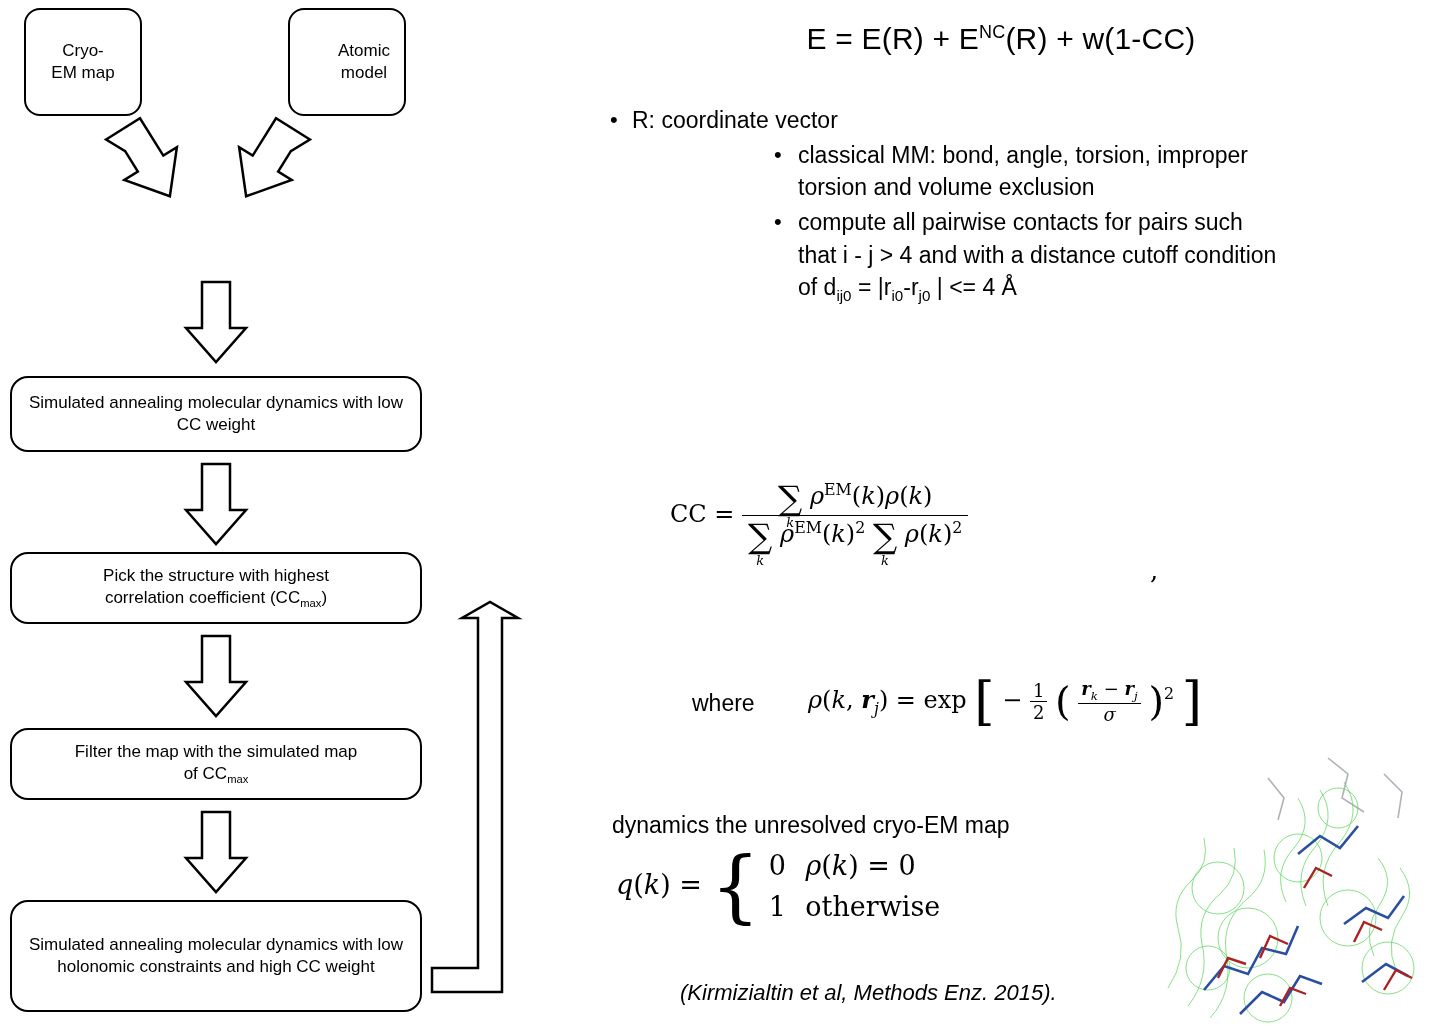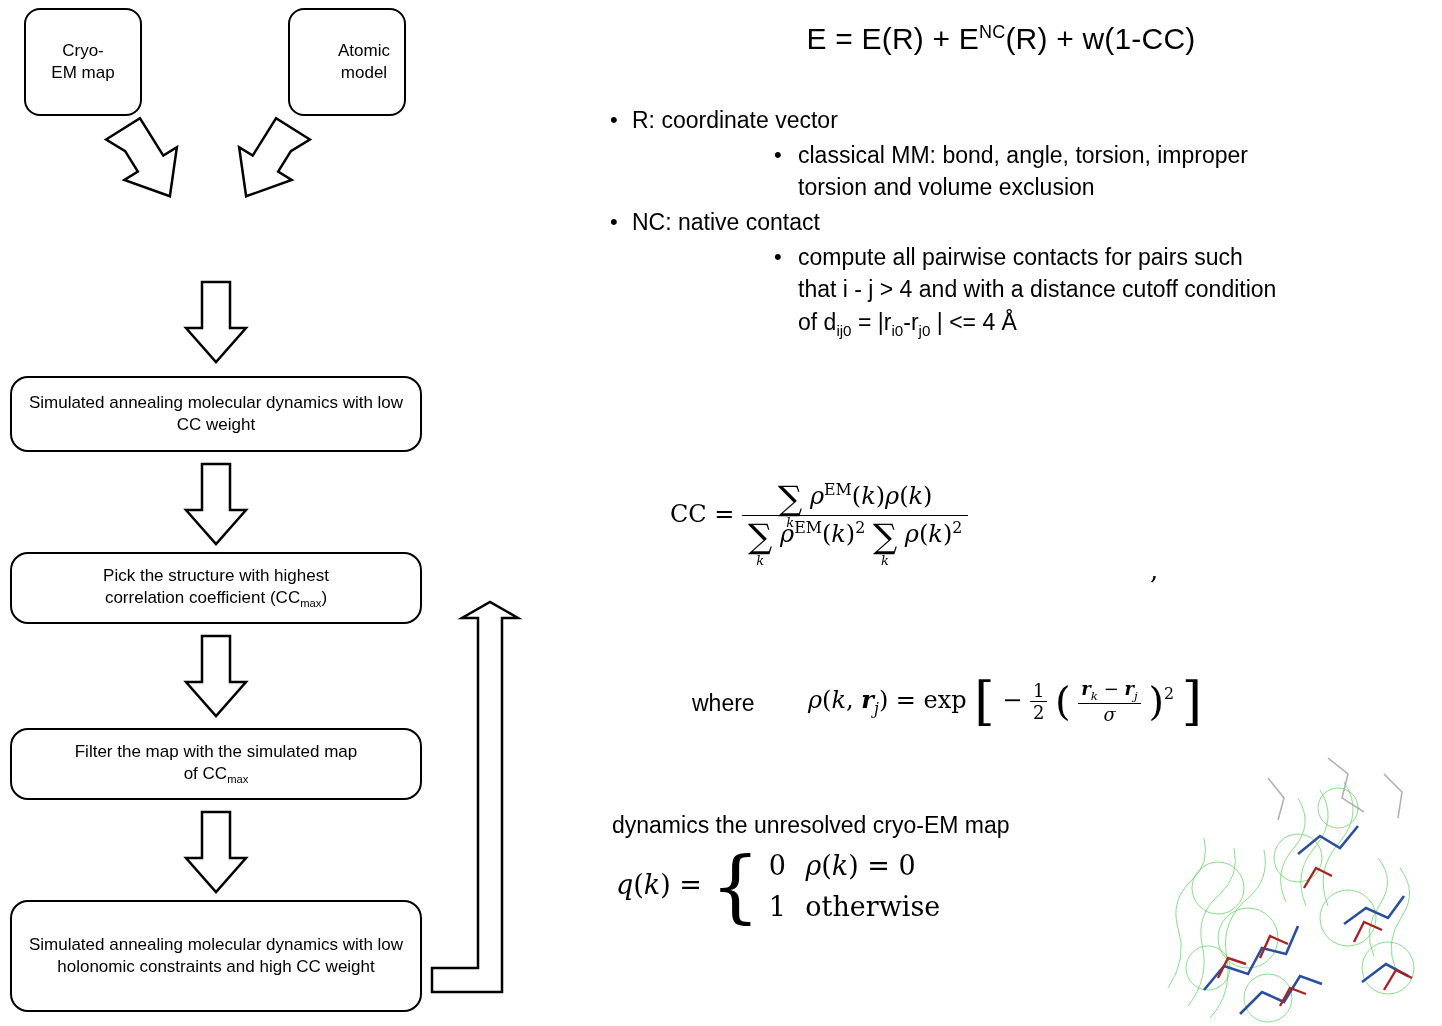--- a/index.html
+++ b/index.html
@@ -316,21 +316,20 @@
 
 <div id="right">
 
   <div id="equation-title">
     E = E(R) + E<sup>NC</sup>(R) + w(1-CC)
   </div>
 
   <div id="bullets">
     <div class="b1">R: coordinate vector</div>
     <div class="b2">classical MM: bond, angle, torsion, improper<span class="ind">torsion and volume exclusion</span></div>
-    <div class="b1">NC: native contact</div>
     <div class="b2">compute all pairwise contacts for pairs such<span class="ind">that i - j &gt; 4 and with a distance cutoff condition</span><span class="ind">of d<sub>ij0</sub> = |r<sub>i0</sub>-r<sub>j0</sub> | &lt;= 4 Å</span></div>
   </div>
 
   <div id="cc-formula">
     <span class="ital" style="font-style:normal;">CC&nbsp;=</span>
     <span class="frac">
       <span class="num">
         <span class="bigsum">∑<span class="lim">k</span></span>
         <span class="ital">ρ</span><sup>EM</sup>(<span class="ital">k</span>)<span class="ital">ρ</span>(<span class="ital">k</span>)
       </span>
@@ -361,20 +360,21 @@
 
   <div id="q-formula">
     <span class="ital">q</span>(<span class="ital">k</span>) =
     <span class="brace">{</span>
     <span class="cases">
       <span class="row"><span class="val">0</span> <span class="ital">ρ</span>(<span class="ital">k</span>) = 0</span>
       <span class="row"><span class="val">1</span> otherwise</span>
     </span>
   </div>
 
+  <div id="citation">(Kirmizialtin et al, Methods Enz. 2015).</div>
 </div>
 
 <div id="molecule">
   <svg width="294" height="288" viewBox="0 0 294 288">
     <g stroke="#33cc33" stroke-width="0.7" fill="none" opacity="0.85">
       <path d="M20,250 q20,-30 10,-60 q-8,-28 14,-48 q18,-16 12,-42"></path>
       <path d="M40,268 q22,-28 14,-62 q-6,-30 18,-50 q20,-18 14,-46"></path>
       <path d="M62,280 q24,-26 16,-66 q-4,-32 22,-54 q22,-18 16,-48"></path>
       <path d="M150,60 q16,26 -4,50 q-22,24 -8,54"></path>
       <path d="M172,52 q18,28 -4,56 q-24,26 -10,60"></path>

